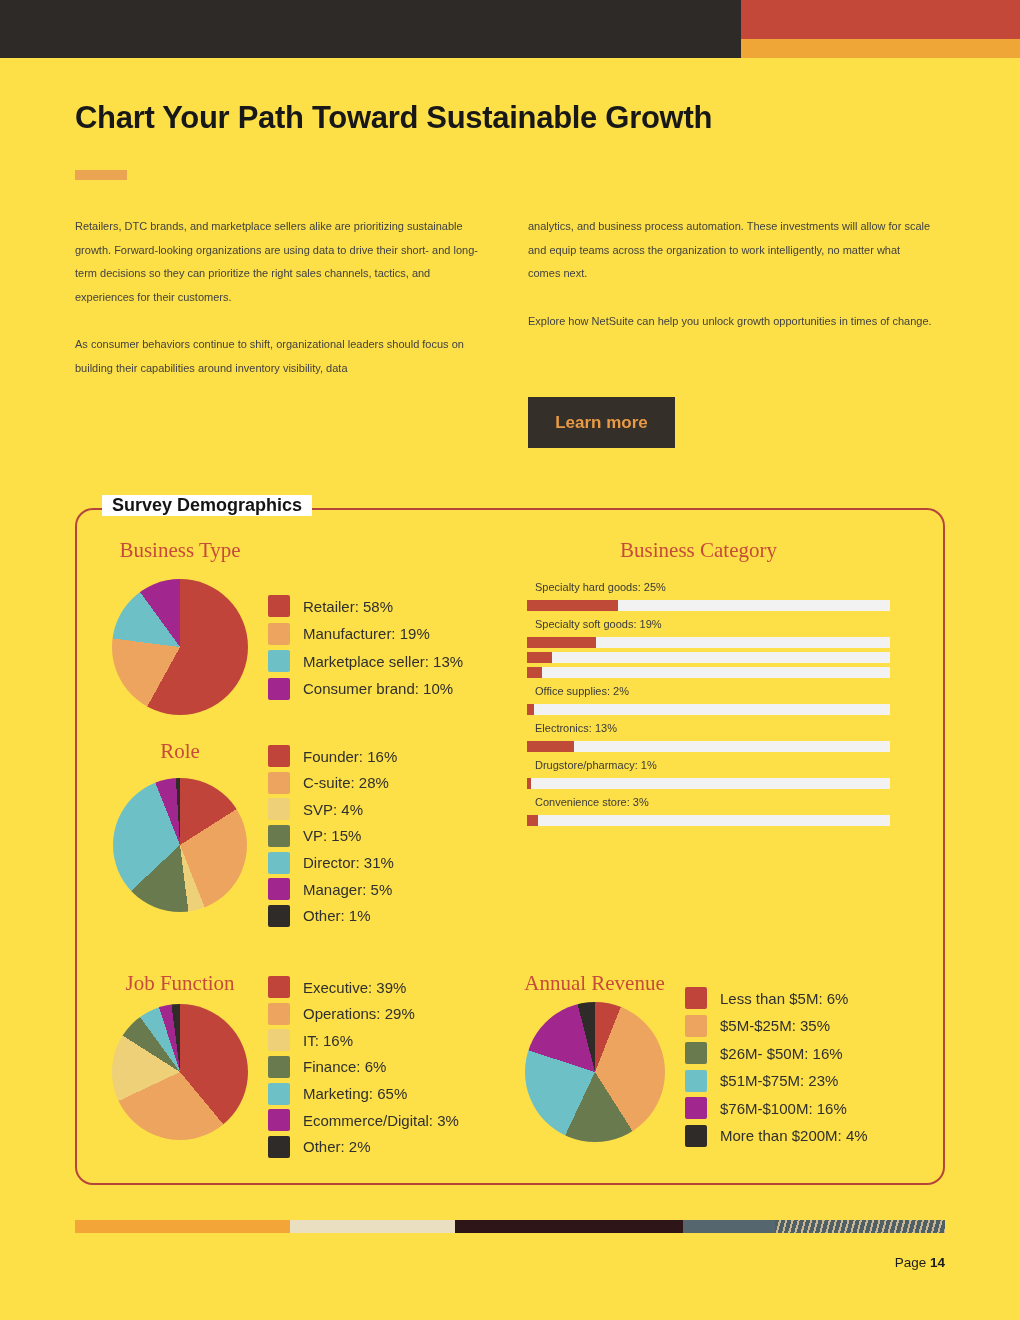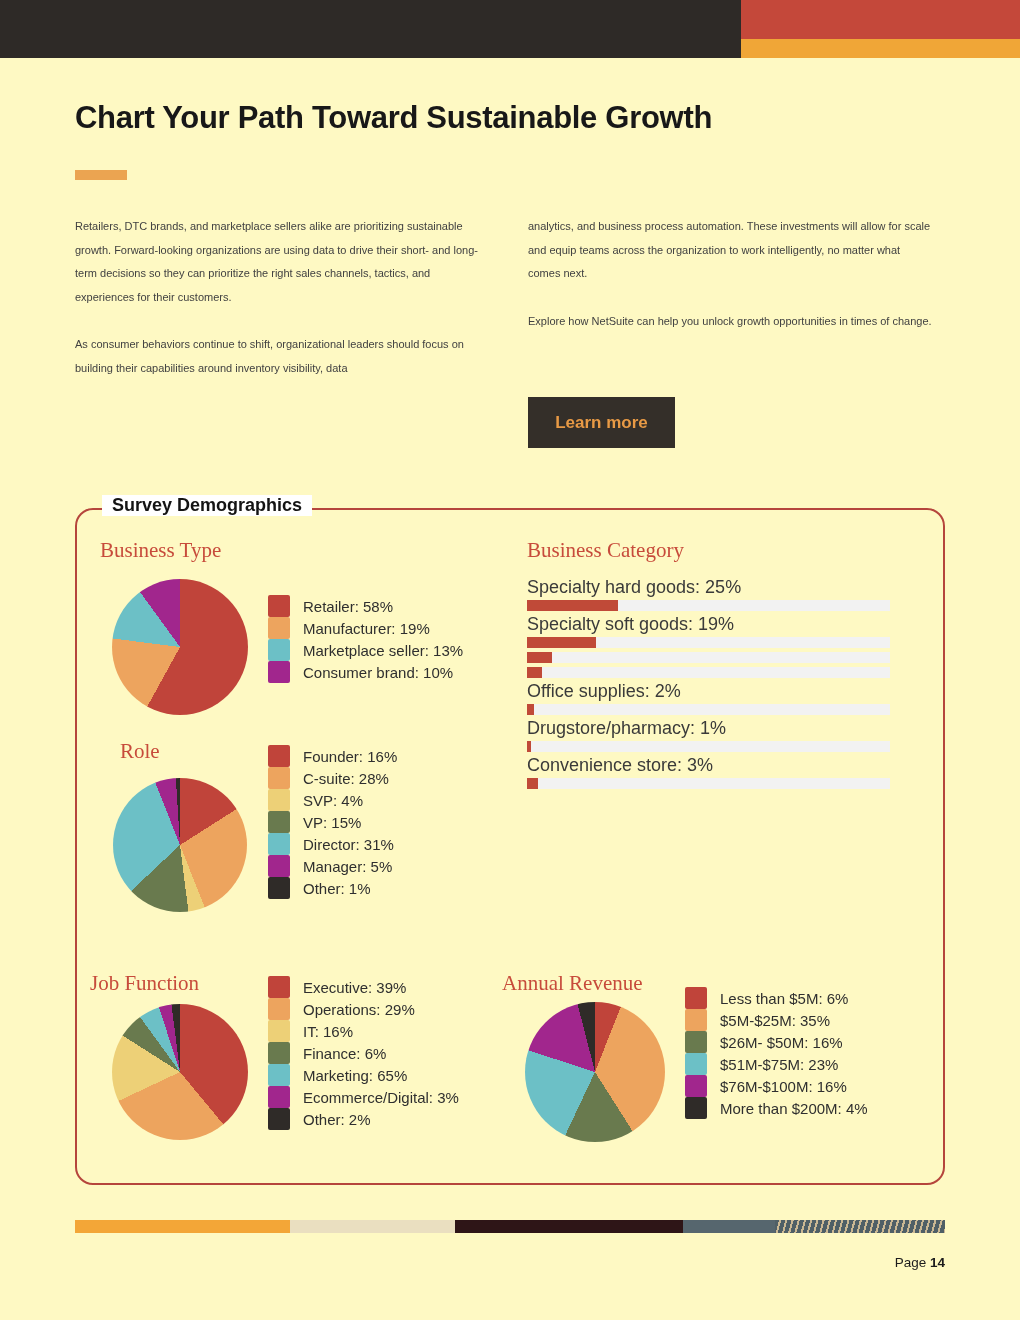--- a/index.html
+++ b/index.html
@@ -1,18 +1,18 @@
 <!DOCTYPE html>
 <html><head>
 <meta charset="utf-8">
 <style>
   * { margin:0; padding:0; box-sizing:border-box; }
   body { background:#ffffff; }
   .page {
-    position:relative; width:1020px; height:1320px; background:#fef9c3;
+    position:relative; width:1020px; height:1320px; background:#fde047;
     font-family:"Liberation Sans", sans-serif; overflow:hidden;
   }
   
   .header-bar { position:absolute; left:0; top:0; width:1020px; height:58px; background:#2e2a27; }
   .header-red { position:absolute; left:741px; top:0; width:279px; height:39px; background:#c4483a; }
   .header-orange { position:absolute; left:741px; top:39px; width:279px; height:19px; background:#f0a637; }
   
   .page-title { position:absolute; left:75px; top:100px; width:800px; font-size:31px; font-weight:bold; color:#181818; letter-spacing:-0.3px; }
   .title-dash { position:absolute; left:75px; top:170px; width:52px; height:10px; background:#eba451; }
   
@@ -21,42 +21,42 @@
   .col-right { left:528px; width:405px; }
   .col p { margin:0 0 24px 0; }
   .cta-button {
     position:absolute; left:528px; top:397px; width:147px; height:51px;
     background:#342f29; border:none; color:#e89a45; font-family:"Liberation Sans", sans-serif;
     font-size:17px; font-weight:bold; cursor:pointer;
   }
   
   .panel { position:absolute; left:75px; top:508px; width:870px; height:677px; border:2px solid #b5453c; border-radius:18px; }
   .panel-label { position:absolute; left:102px; top:495px; background:#ffffff; padding:0 10px; font-size:18px; font-weight:bold; color:#141414; }
-  .chart-title { position:absolute; font-family:"Liberation Serif", serif; font-size:21px; color:#c74b3b; }
+  .chart-title { position:absolute; font-family:"Liberation Serif", serif; font-size:21px; color:#c74b3b; text-align:center; }
   .ct-business-type { left:100px; top:538px; width:160px; }
   .ct-role { left:120px; top:739px; width:120px; }
   .ct-job-function { left:90px; top:971px; width:180px; }
-  .ct-business-category { left:527px; top:538px; width:250px; text-align:left; }
+  .ct-business-category { left:527px; top:538px; width:250px; text-align:right; }
   .ct-annual-revenue { left:502px; top:971px; width:185px; }
   .pie { position:absolute; border-radius:50%; }
   .pie-business-type { left:112px; top:579px; width:136px; height:136px; }
   .pie-role { left:113px; top:778px; width:134px; height:134px; }
   .pie-job-function { left:112px; top:1004px; width:136px; height:136px; }
   .pie-annual-revenue { left:525px; top:1002px; width:140px; height:140px; }
-  .legend { position:absolute; display:flex; flex-direction:column; }
+  .legend { position:absolute; display:flex; flex-direction:column; justify-content:space-between; }
   .legend-business-type { left:268px; top:595px; height:105px; }
   .legend-role { left:268px; top:745px; height:182px; }
   .legend-job-function { left:268px; top:976px; height:182px; }
   .legend-annual-revenue { left:685px; top:987px; height:160px; }
   .legend-item { display:flex; align-items:center; }
   .swatch { width:22px; height:22px; border-radius:2px; margin-right:13px; flex-shrink:0; }
   .legend-text { font-size:15px; color:#2f2f2f; white-space:nowrap; }
   .bars { position:absolute; left:527px; top:578px; width:363px; }
   .bar-row { margin-bottom:4px; }
-  .bar-label { font-size:18px; line-height:19px; color:#3a3a3a; margin-bottom:3px; white-space:nowrap; }
+  .bar-label { font-size:11px; line-height:19px; color:#3a3a3a; margin-bottom:3px; white-space:nowrap;margin-left:8px; }
   .bar-track { width:363px; height:11px; }
   .bar-fill { height:11px; }
   
   .footer-strip { position:absolute; left:75px; top:1220px; width:870px; height:13px; }
   .footer-strip .seg { position:absolute; top:0; height:13px; }
   .seg-orange { left:0; width:215px; background:#f3a637; }
   .seg-cream { left:215px; width:165px; background:#eadfc0; }
   .seg-maroon { left:380px; width:228px; background:#2e1517; }
   .seg-slate { left:608px; width:92px; background:#56666e; }
   .seg-pattern { left:700px; width:170px;
@@ -134,20 +134,26 @@
           <div class="bar-fill" style="width: 4%; background: rgb(192, 74, 56);"></div>
         </div>
       </div>
       <div class="bar-row">
         <div class="bar-label">Office supplies: 2%</div>
         <div class="bar-track" style="background: rgb(242, 242, 242);">
           <div class="bar-fill" style="width: 2%; background: rgb(192, 74, 56);"></div>
         </div>
       </div>
       <div class="bar-row">
+        <div class="bar-label">Electronics: 13%</div>
+        <div class="bar-track" style="background: rgb(242, 242, 242);">
+          <div class="bar-fill" style="width: 13%; background: rgb(192, 74, 56);"></div>
+        </div>
+      </div>
+      <div class="bar-row">
         <div class="bar-label">Drugstore/pharmacy: 1%</div>
         <div class="bar-track" style="background: rgb(242, 242, 242);">
           <div class="bar-fill" style="width: 1%; background: rgb(192, 74, 56);"></div>
         </div>
       </div>
       <div class="bar-row">
         <div class="bar-label">Convenience store: 3%</div>
         <div class="bar-track" style="background: rgb(242, 242, 242);">
           <div class="bar-fill" style="width: 3%; background: rgb(192, 74, 56);"></div>
         </div>

